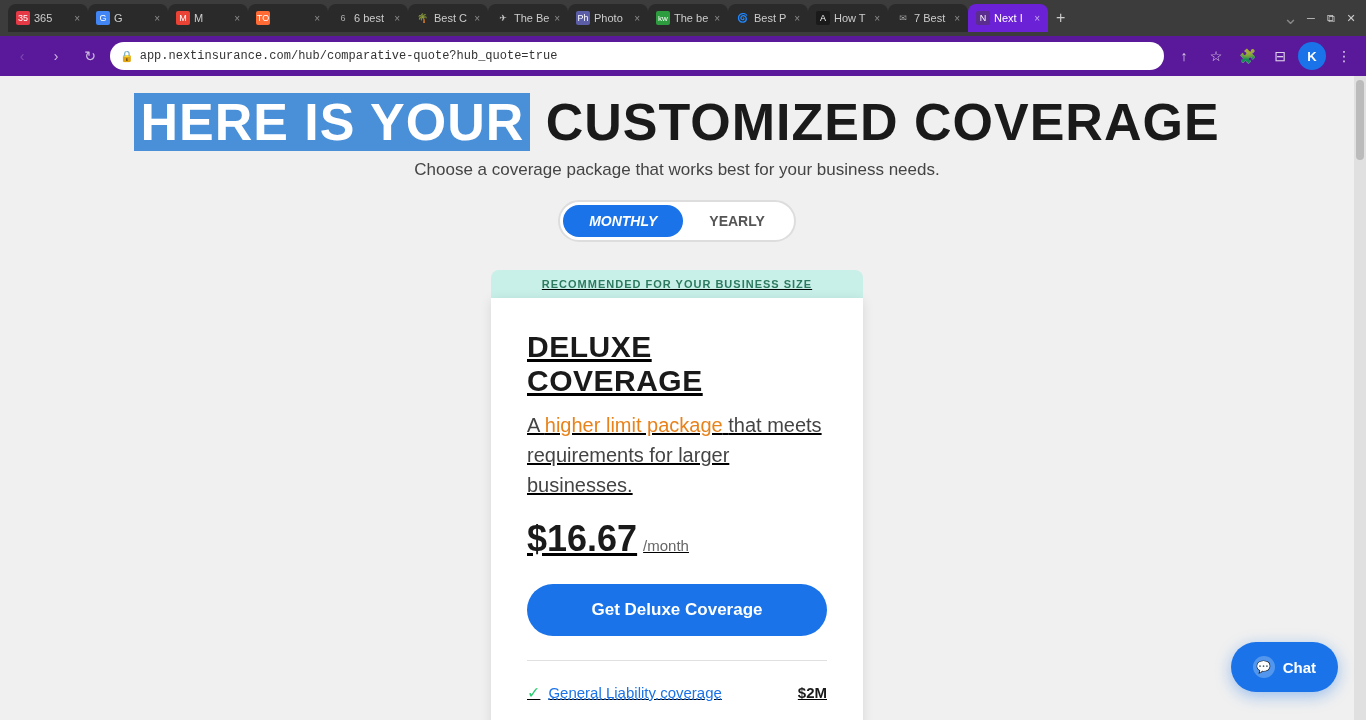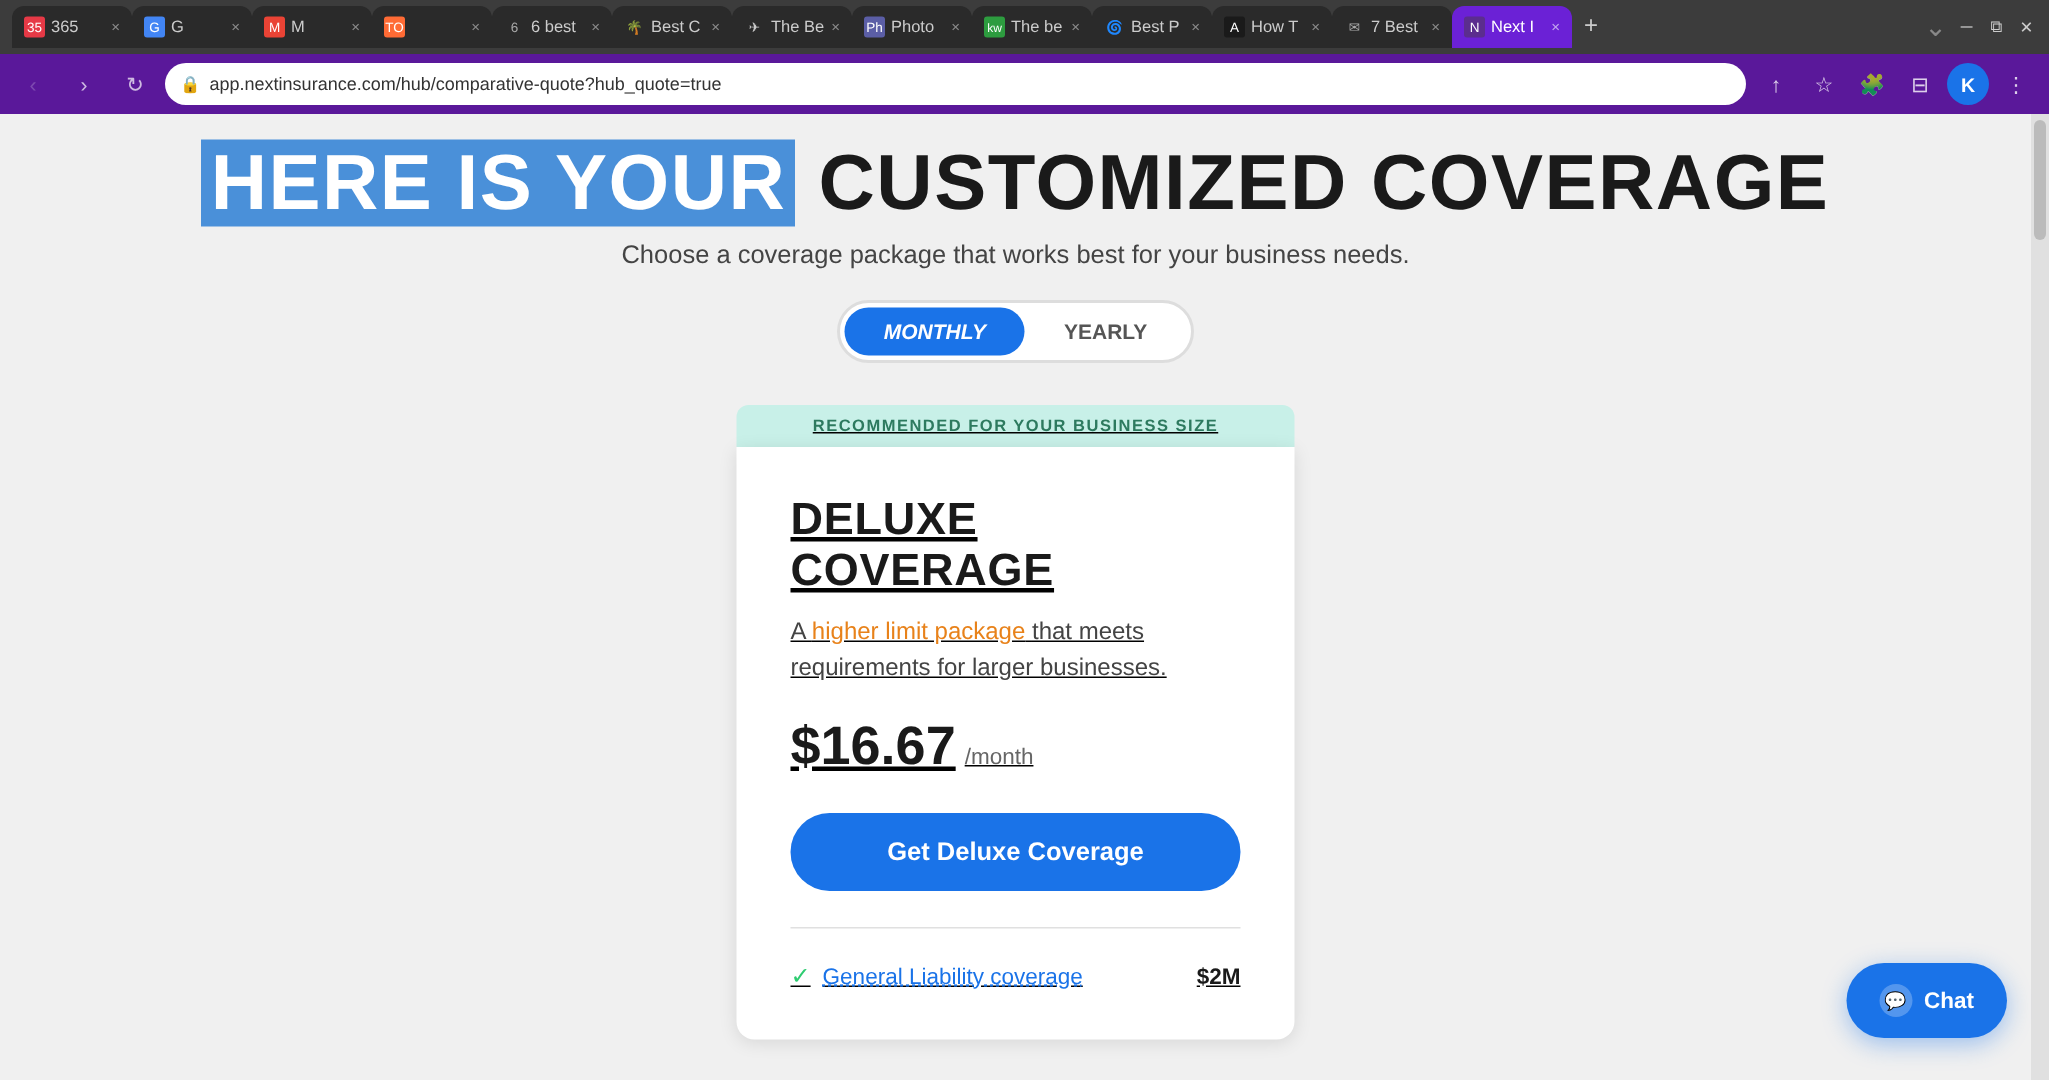--- a/index.html
+++ b/index.html
@@ -128,21 +128,21 @@
       border-radius: 14px;
       display: flex;
       align-items: center;
       padding: 0 10px;
       gap: 6px;
       font-size: 12px;
       color: #333;
     }
 
     .url-lock { color: #4CAF50; font-size: 11px; }
-    .url-text { flex: 1; overflow: hidden; text-overflow: ellipsis; white-space: nowrap; }
+    .url-text { flex: 1; overflow: hidden; text-overflow: ellipsis; white-space: nowrap; font-family: Liberation Mono, monospace; }
 
     .address-icons {
       display: flex;
       gap: 4px;
       align-items: center;
     }
 
     .addr-icon {
       width: 28px;
       height: 28px;
@@ -304,21 +304,21 @@
 
     .coverage-title {
       font-size: 30px;
       font-weight: 900;
       color: #1a1a1a;
       letter-spacing: 0.5px;
       margin-bottom: 12px;
     }
 
     .coverage-desc {
-      font-size: 16px;
+      font-size: 20px;
       color: #444;
       line-height: 1.5;
       margin-bottom: 18px;
     }
 
     .coverage-desc .highlight {
       color: #e8821a;
     }
 
     .price-row {

